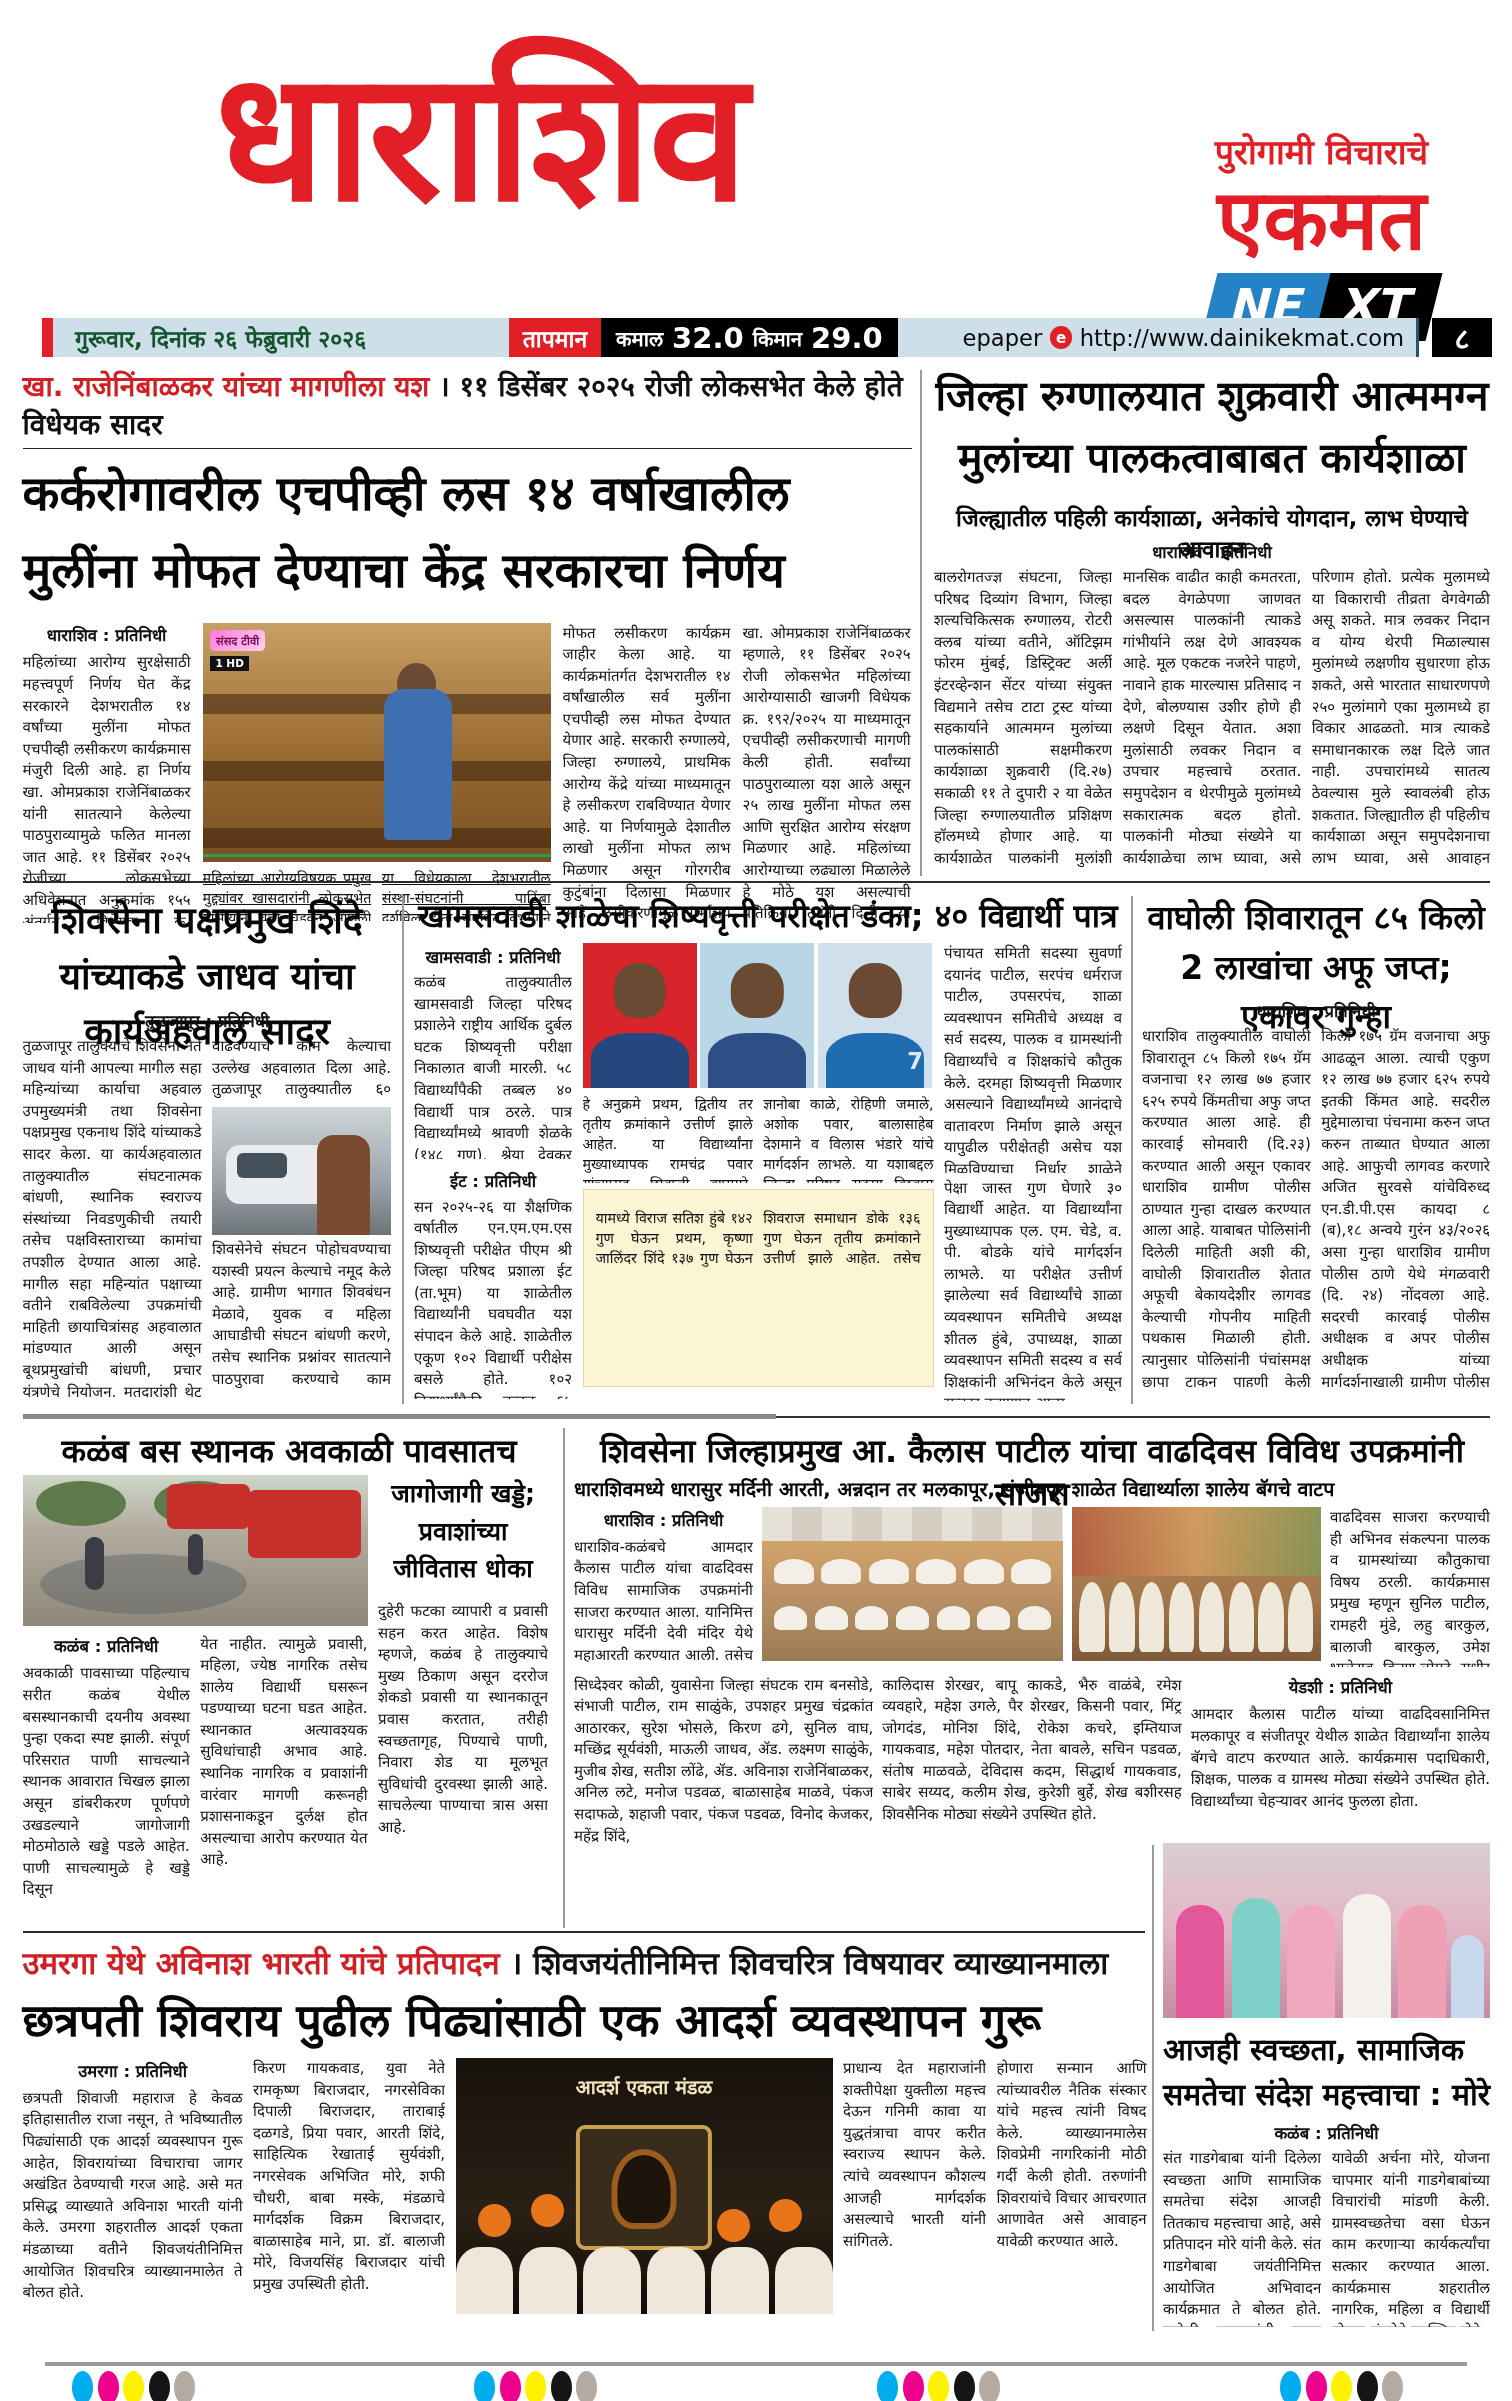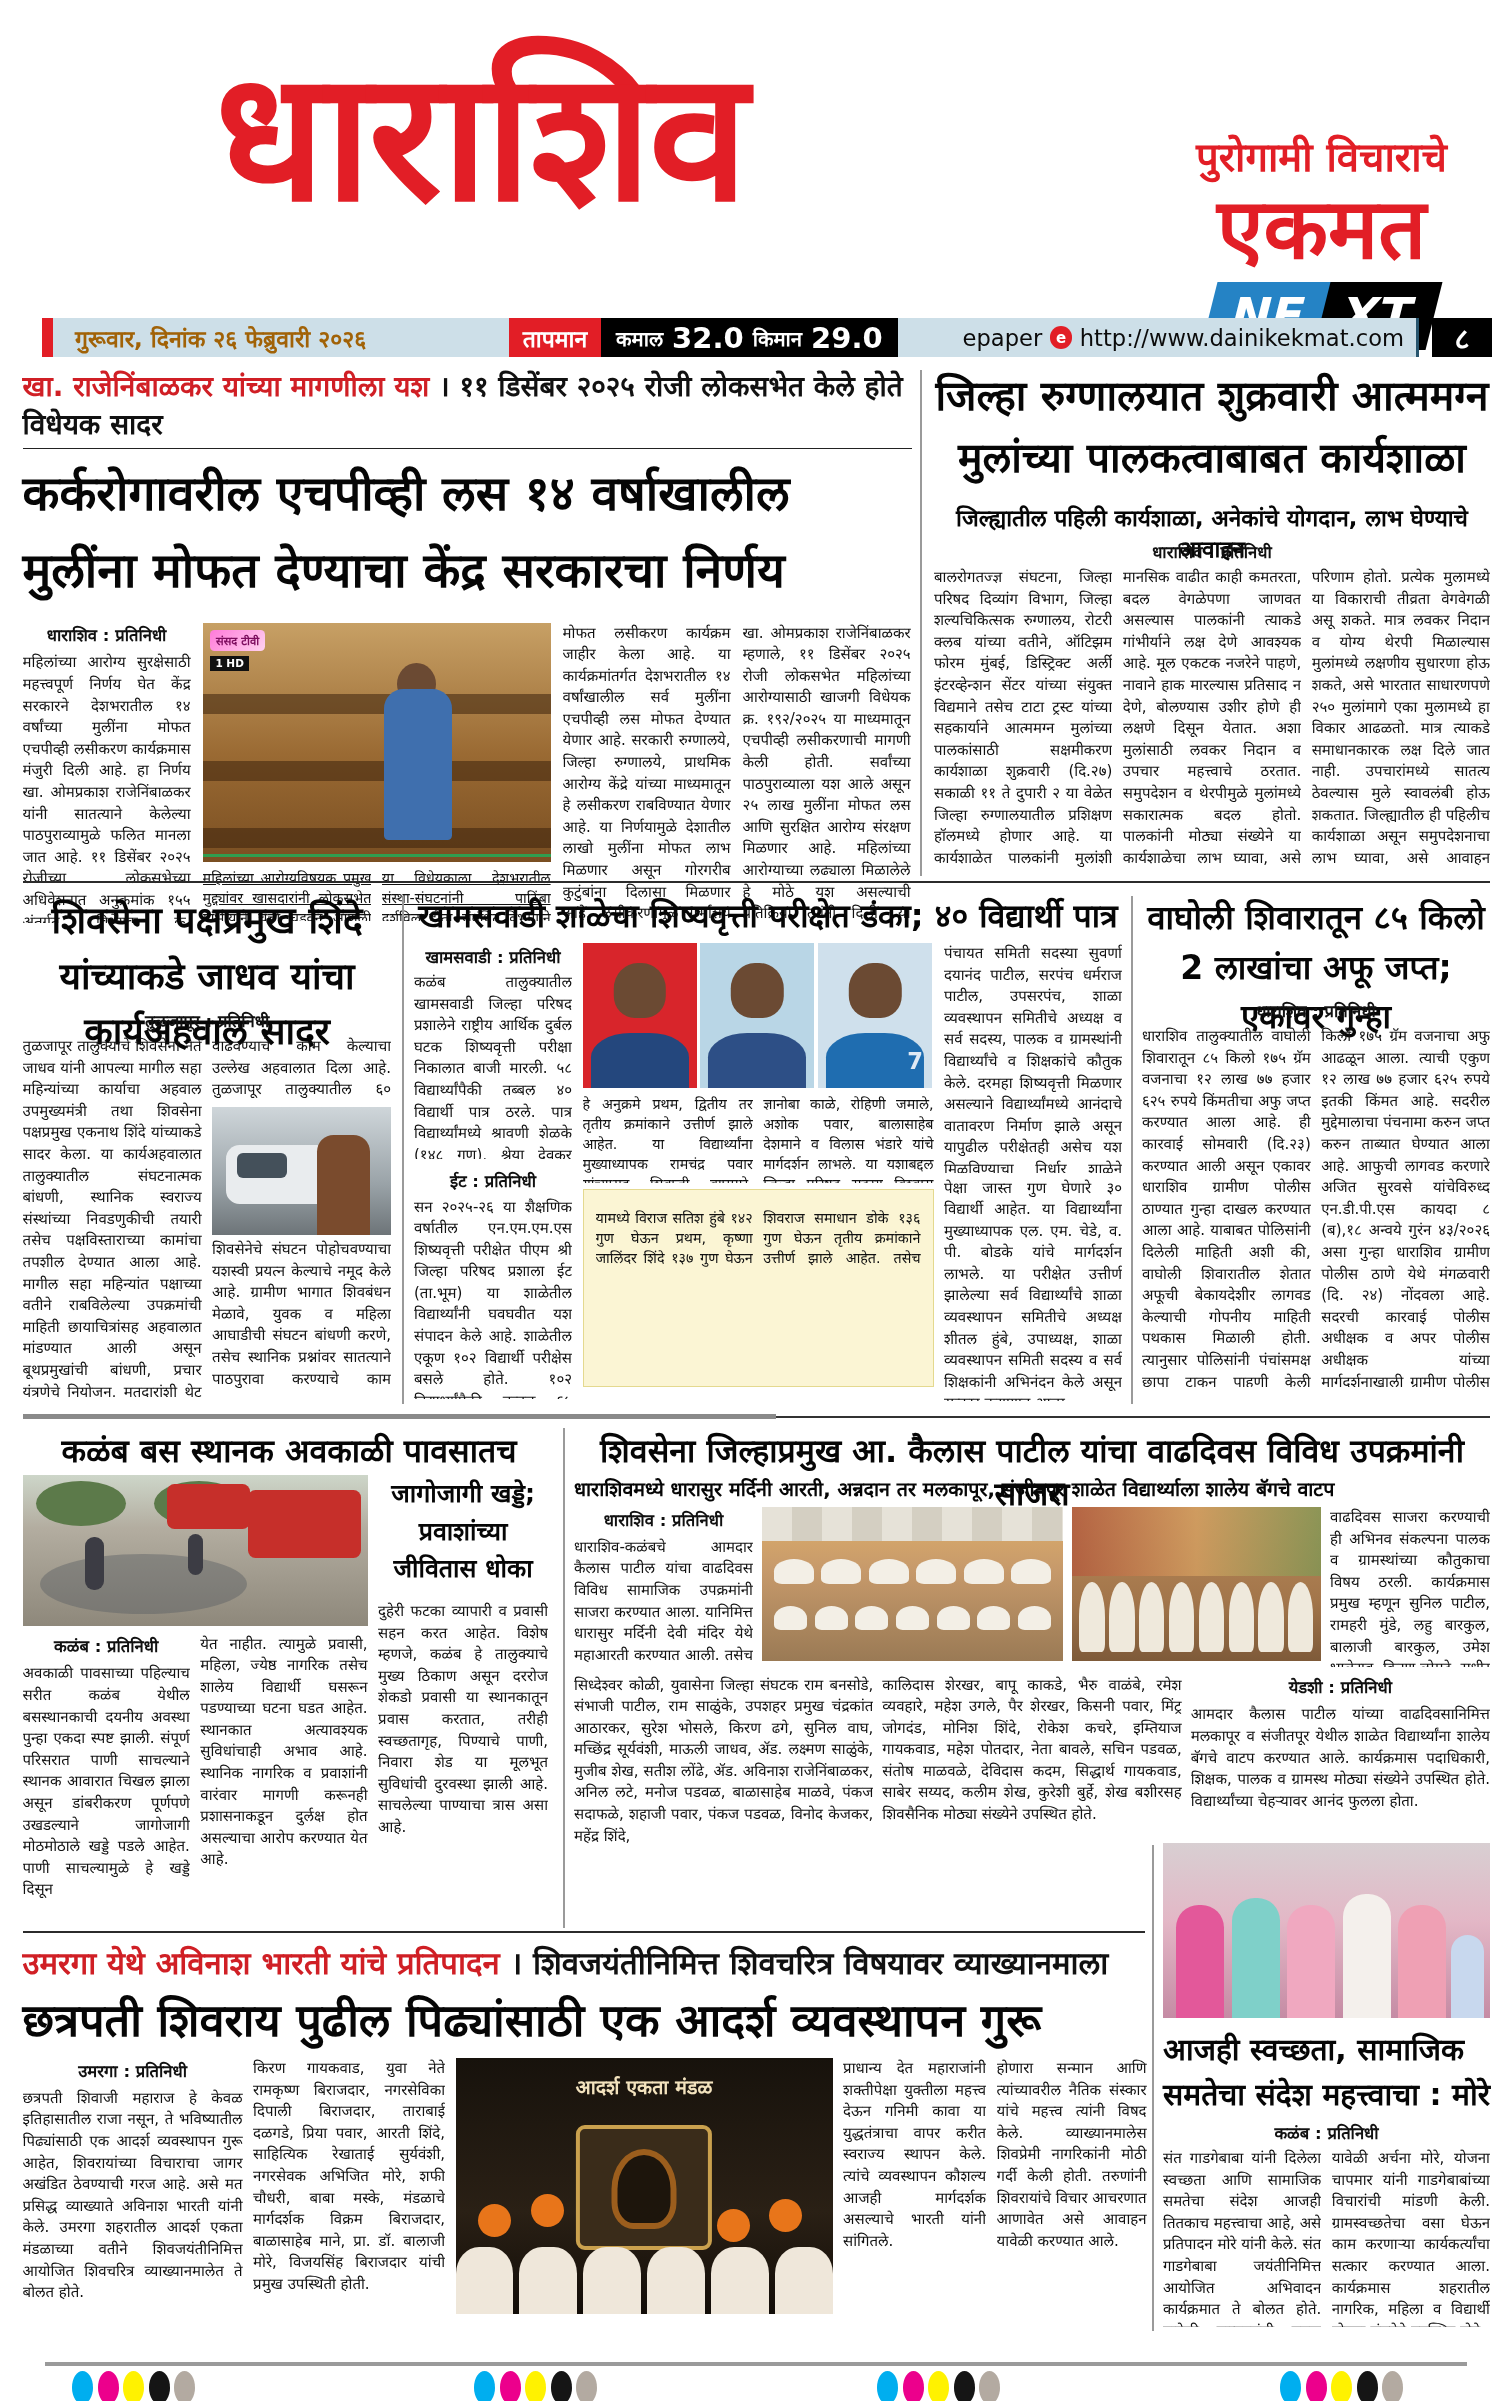--- a/index.html
+++ b/index.html
@@ -2,29 +2,29 @@
 <html lang="mr" style="font-size:12px"><head>
 <meta charset="utf-8">
 <style>
   html,body{margin:0;padding:0;background:#e8e8e8;}
   .page{position:relative;width:1512px;height:2401px;background:#ffffff;
         font-family:"DejaVu Sans","Liberation Sans",sans-serif;color:#111;overflow:hidden;}
   .abs{position:absolute;}
   
   .mast-title{left:215px;top:21px;font-size:179px;line-height:1.3;font-weight:800;color:#e21e26;letter-spacing:-3px;}
   .mast-right{left:1171px;top:128px;width:301px;text-align:center;}
-  .tagline{font-size:40px;font-weight:800;color:#e21e26;}
+  .tagline{font-size:34px;font-weight:800;color:#e21e26;}
   .brand{font-size:84px;font-weight:900;color:#e21e26;line-height:1.2;margin-top:-4.5px;}
   .nextlogo{display:flex;justify-content:center;margin-top:3px;transform:skewX(-14deg);}
   .nextlogo .ne{background:#2583c5;color:#fff;font-weight:900;font-size:48px;padding:4.5px 19.6px 7.5px 22.6px;}
   .nextlogo .xt{background:#000;color:#fff;font-weight:900;font-size:48px;padding:4.5px 22.6px 7.5px 19.6px;margin-left:-1.5px;}
   
   .datebar{left:42px;top:318px;width:1374px;height:39px;background:#cddfe8;display:flex;align-items:center;border-right:3.8px solid #27556e;}
   .red-accent{width:10.5px;height:39px;background:#e21e26;margin-right:22.6px;flex:none;}
-  .date-text{font-size:23px;font-weight:800;color:#a16207;}
+  .date-text{font-size:23px;font-weight:800;color:#14532d;}
   .tempbox{height:39px;background:#e21e26;color:#fff;font-weight:800;font-size:23px;display:flex;align-items:center;padding:0 13.6px;margin-left:143px;flex:none;}
   .blackbox{height:39px;background:#000;color:#fff;display:flex;align-items:center;gap:9px;padding:0 15px;flex:none;}
   .blackbox .lbl{font-size:20.3px;font-weight:700;}
   .blackbox .val{font-size:29px;font-weight:900;font-family:"DejaVu Sans",sans-serif;}
   .epaper{margin-left:auto;display:flex;align-items:center;gap:7.5px;font-size:22.6px;color:#0b0b0b;padding-right:12px;}
   .ep-icon{width:22.6px;height:22.6px;border-radius:50%;background:#e21e26;color:#fff;font-size:15px;font-weight:900;display:flex;align-items:center;justify-content:center;}
   .pagenum{left:1432px;top:318px;width:60px;height:39px;background:#000;color:#fff;font-size:29px;font-weight:800;display:flex;align-items:center;justify-content:center;}
   
   .kicker{font-size:28px;font-weight:800;}
   .kicker .red{color:#d01f25;}

